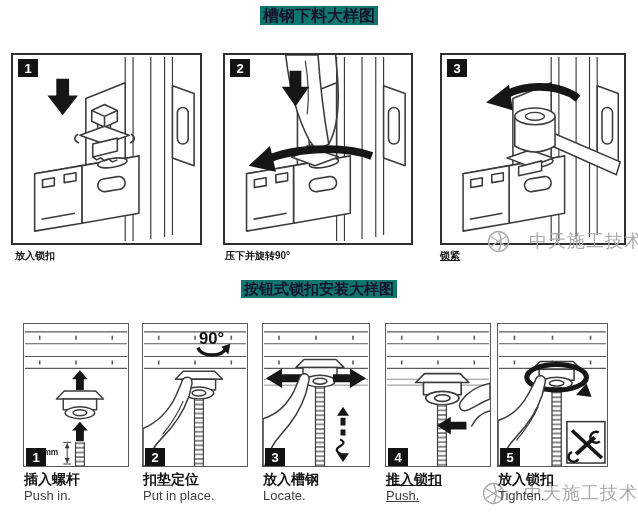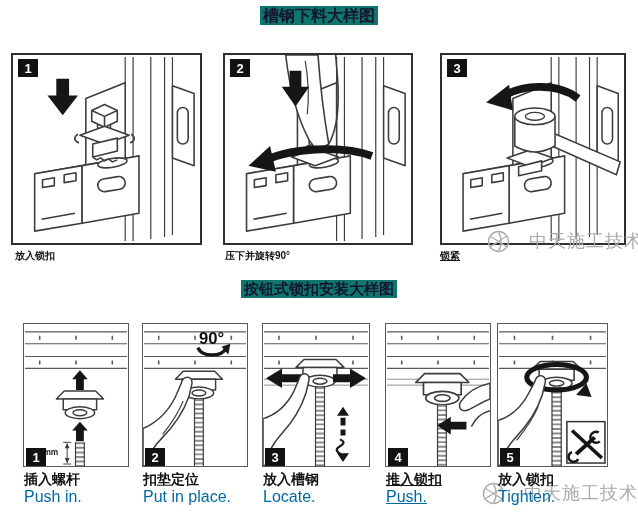--- a/index.html
+++ b/index.html
@@ -26,21 +26,21 @@
 
   .badge{position:absolute;background:#121212;color:#fff;font-weight:bold;font-size:13px;
          width:20px;height:18px;display:flex;align-items:center;justify-content:center;z-index:3;}
   .badge.tl{top:4px;left:5px;}
   .badge.bl{bottom:0;left:2px;}
 
   .cap-top{position:absolute;top:249px;font-size:10px;font-weight:bold;z-index:6;white-space:nowrap;}
   #cap-t1{left:15px;} #cap-t2{left:225px;} #cap-t3{left:440px;text-decoration:underline;}
 
   .cap-zh{position:absolute;top:471px;font-size:14px;font-weight:bold;z-index:6;white-space:nowrap;}
-  .cap-en{position:absolute;top:488px;font-size:16px;color:#0369a1;z-index:6;white-space:nowrap;}
+  .cap-en{position:absolute;top:488px;font-size:13px;color:#404040;z-index:6;white-space:nowrap;}
   .c1{left:24px;} .c2{left:143px;} .c3{left:263px;} .c4{left:386px;text-decoration:underline;} .c5{left:498px;}
 
   .wm{position:absolute;display:flex;align-items:center;gap:19px;color:#ababab;
       font-size:18px;letter-spacing:1px;white-space:nowrap;pointer-events:none;}
   #wm1{left:487px;top:229px;z-index:5;}
   #wm2{left:482px;top:481px;z-index:4;}
 </style>
 </head>
 <body>
 

